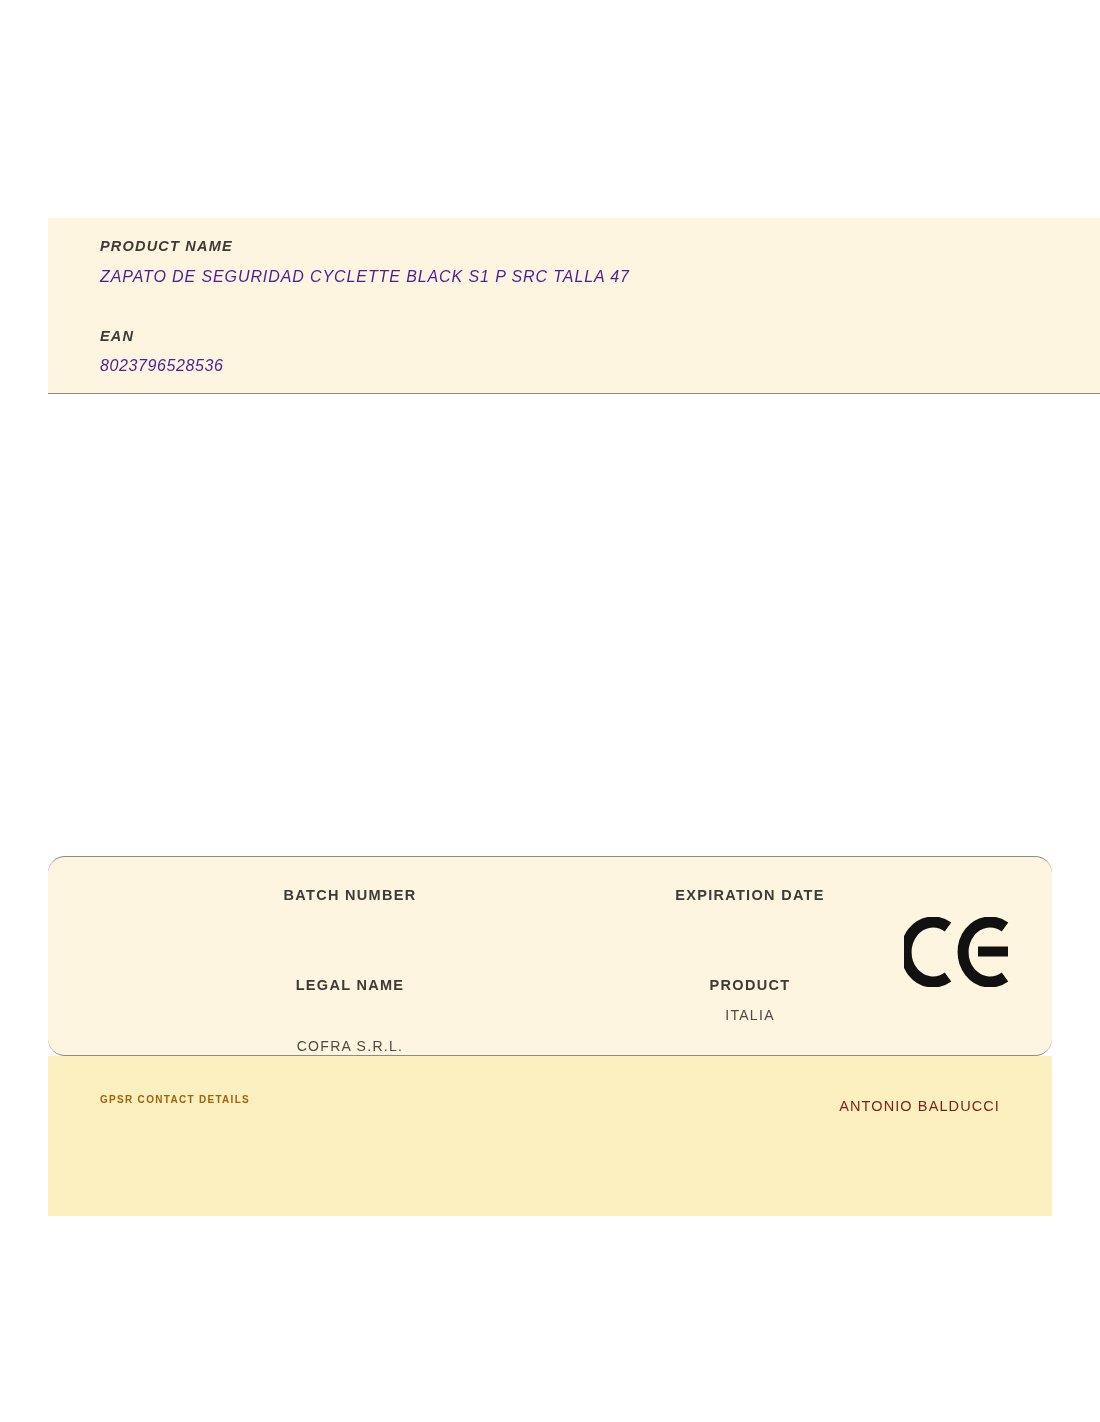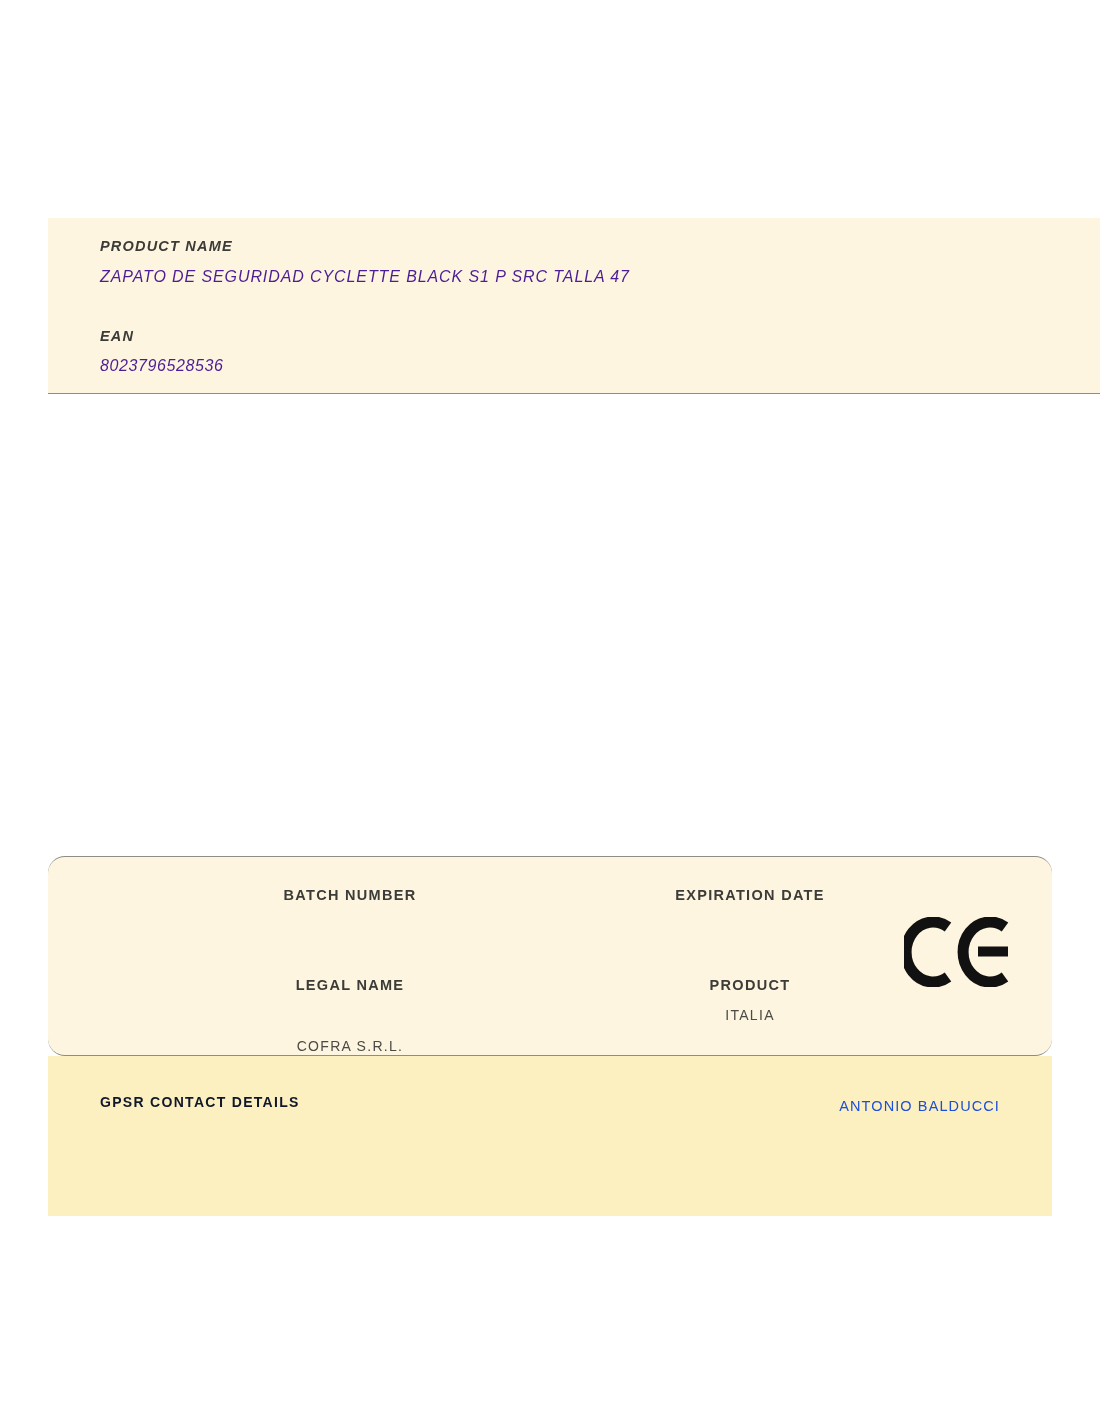--- a/index.html
+++ b/index.html
@@ -125,36 +125,36 @@
     width: 1004px;
     height: 160px;
     background: #fcf0c0;
     box-sizing: border-box;
   }
 
   .gpsr-label {
     position: absolute;
     left: 52px;
     top: 38px;
-    font-size: 14px;
+    font-size: 10px;
     font-weight: bold;
     letter-spacing: 1.3px;
-    color: #0f172a;
+    color: #a16207;
   }
   .gpsr-lines {
     position: absolute;
     right: 52px;
     top: 36px;
     width: 820px;
     text-align: right;
   }
   .gpsr-line {
     font-size: 14.5px;
     letter-spacing: 1.1px;
-    color: #1d4ed8;
+    color: #7f1d1d;
     line-height: 28px;
     white-space: nowrap;
   }
   .gpsr-line.small {
     font-size: 14px;
     letter-spacing: 0.9px;
   }
 </style>
 </head>
 <body>

